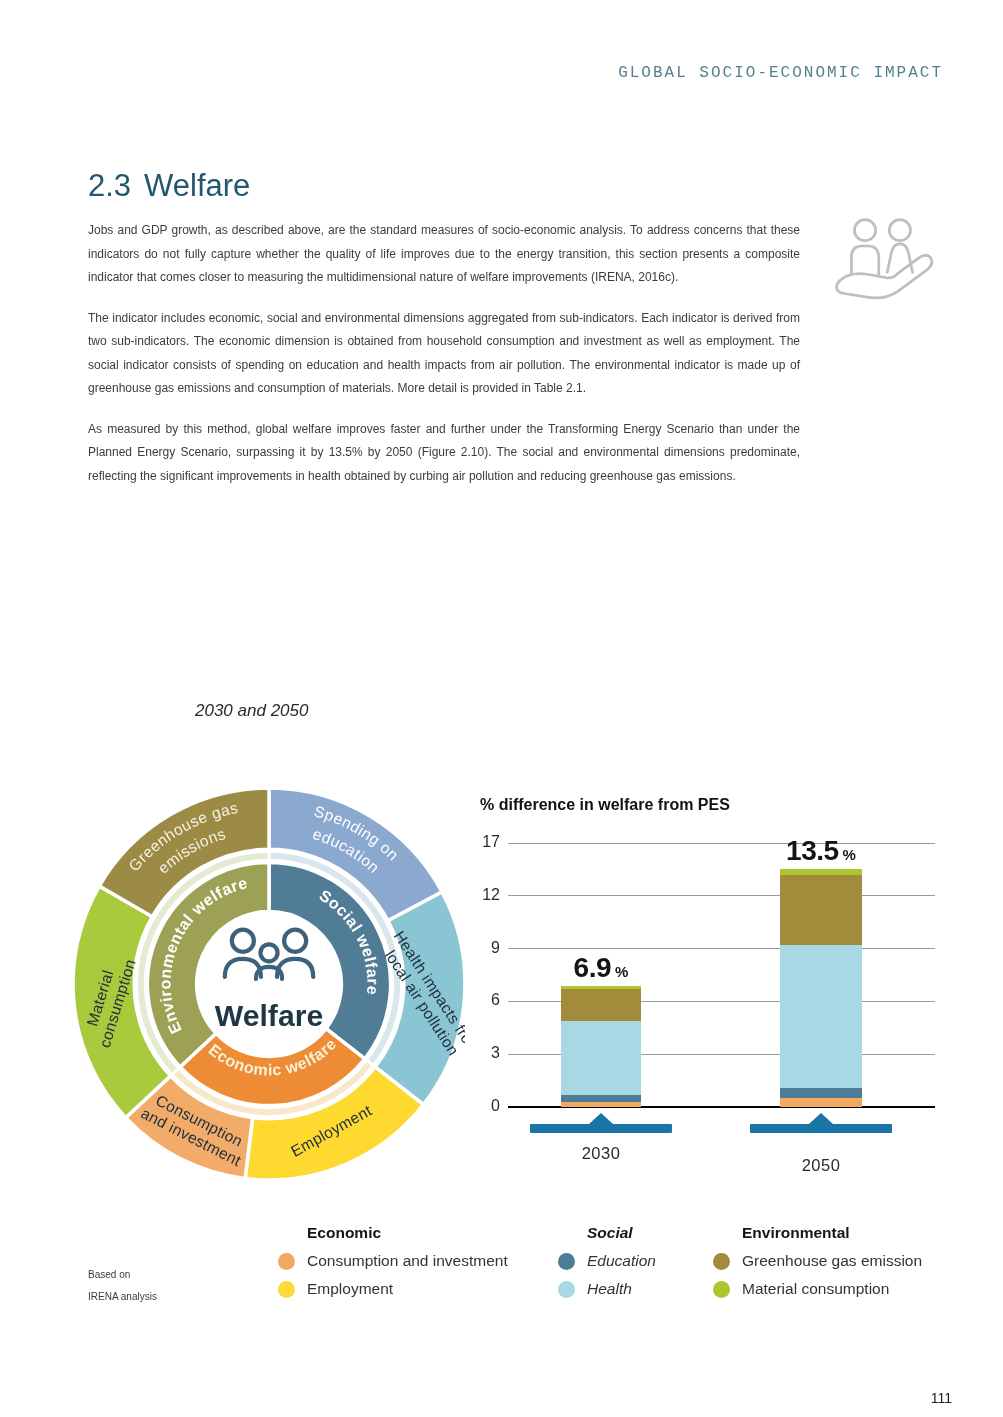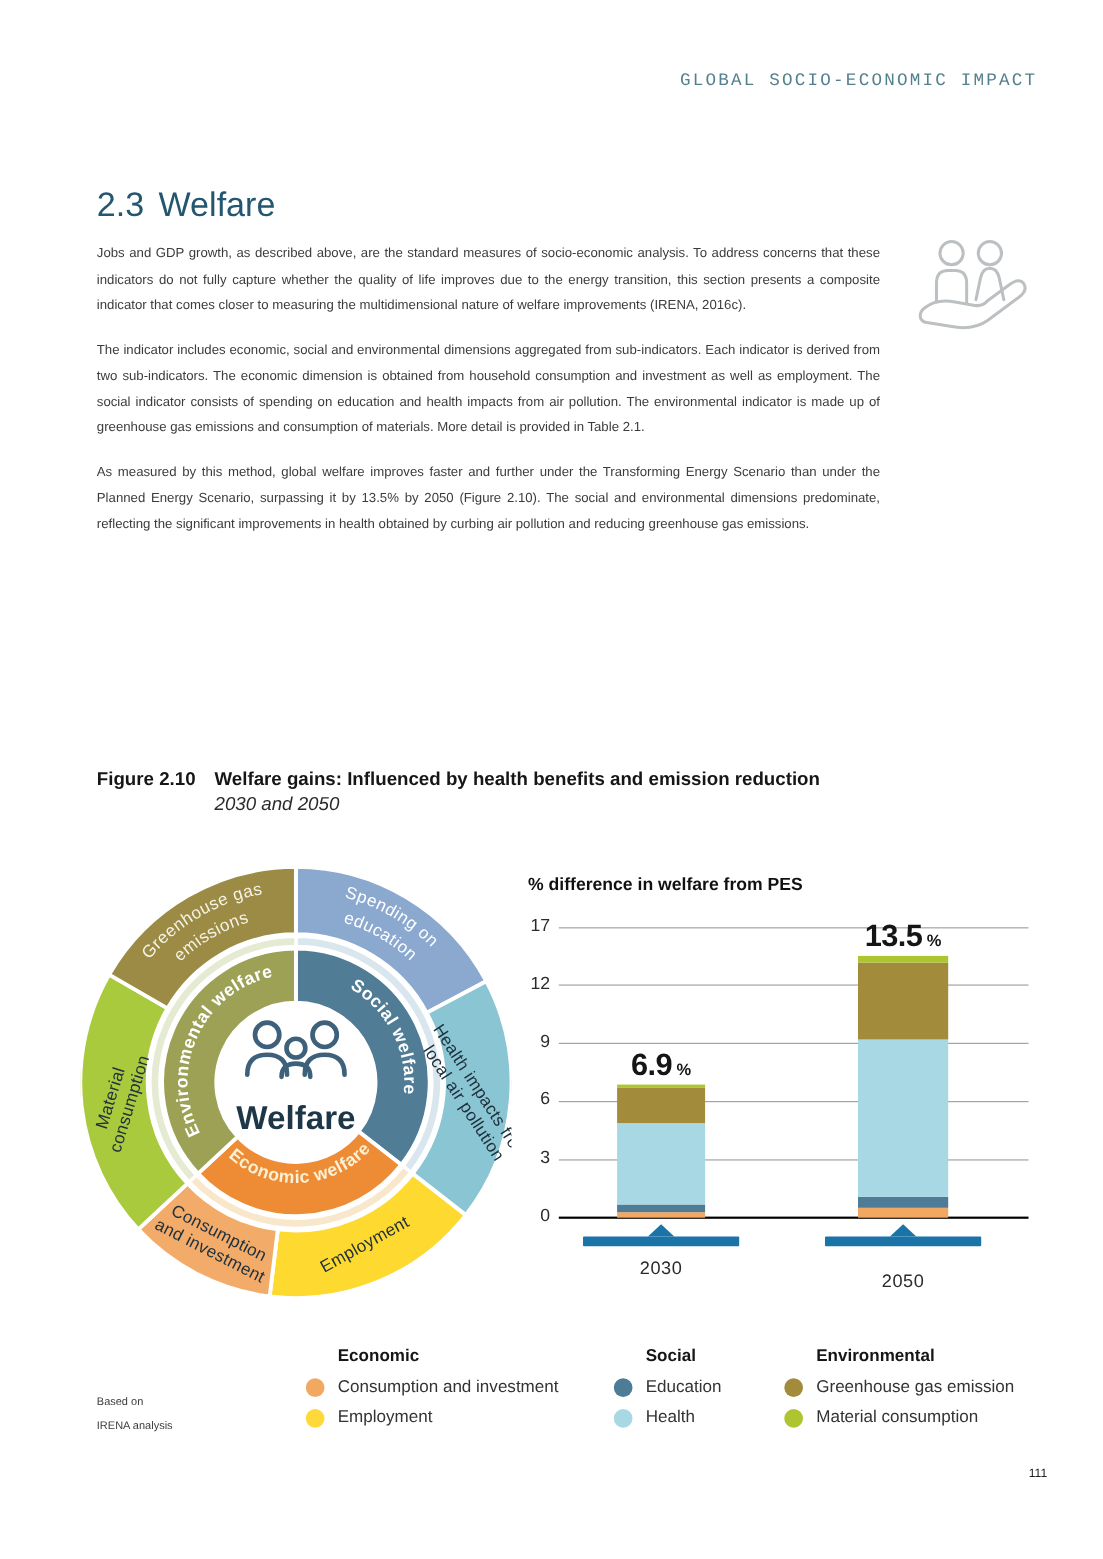--- a/index.html
+++ b/index.html
@@ -34,21 +34,21 @@
   #barchart .val-label .unit{font-size:15px;font-weight:600;margin-left:4px;letter-spacing:0;}
   #barchart .axis-marker{position:absolute;height:9px;border-radius:1px;}
   #barchart .axis-tri{position:absolute;width:0;height:0;border-left:12px solid transparent;border-right:12px solid transparent;}
   #barchart .year-label{position:absolute;width:100px;text-align:center;font-size:16.5px;color:#2b2b2b;letter-spacing:0.5px;}
   #legend{position:absolute;left:278px;top:1224px;display:flex;}
   #legend .lg-col .lg-head{margin-left:29px;font-weight:bold;font-size:15.5px;color:#161616;}
   #legend .lg-item{display:flex;align-items:center;gap:12px;margin-top:10px;}
   #legend .lg-dot{width:17px;height:17px;border-radius:50%;flex:0 0 17px;}
   #legend .lg-label{font-size:15.5px;color:#333;}
   .source-note{position:absolute;left:88px;top:1264px;font-size:10px;line-height:22px;color:#3c3c3c;}
-  .page-number{position:absolute;top:1334px;right:51px;font-size:11px;color:#222;}
+  .page-number{position:absolute;top:1390px;right:51px;font-size:14px;color:#222;}
 </style>
 </head>
 <body>
 
 <div class="page-header">GLOBAL SOCIO-ECONOMIC IMPACT</div>
 
 <div class="section-heading">
   <span>2.3</span>
   <span>Welfare</span>
 </div>
@@ -63,24 +63,20 @@
   <g fill="none" stroke="#bcc0c2" stroke-width="2.6" stroke-linecap="round" stroke-linejoin="round">
     <circle cx="37" cy="16" r="10"></circle>
     <path d="M24,58 L24,42 Q24,31 34,31 L40,31 Q50,31 50,42 L50,58"></path>
     <circle cx="70" cy="16" r="10"></circle>
     <path d="M58,56 L62,37 Q64,29 70,29 Q76,29 78,37 L82,56"></path>
     <path d="M14,63 Q10,66 10,70 Q10,75 17,76 L36,79 Q55,83 68,74 L95,54 Q103,48 99,42 Q95,37 87,43 L68,57 Q64,62 57,61 L40,58 Q24,55 14,63 Z"></path>
   </g>
 </svg>
 
 <div class="fig-caption">
-  <div class="row1">
-    <span class="fig-label">Figure 2.10</span>
-    <span class="fig-title">Welfare gains: Influenced by health benefits and emission reduction</span>
-  </div>
   <div class="fig-sub">2030 and 2050</div>
 </div>
 
 <svg id="donut-svg" width="392" height="392" viewBox="0 0 390 390">
     <path d="M195.00,0.00 A195,195 0 0 1 367.17,103.45 L313.31,132.09 A134,134 0 0 0 195.00,61.00 Z" fill="#8ba9cf" stroke="#fff" stroke-width="3.5"></path>
     <path d="M367.17,103.45 A195,195 0 0 1 348.66,315.05 L300.59,277.50 A134,134 0 0 0 313.31,132.09 Z" fill="#8ac5d3" stroke="#fff" stroke-width="3.5"></path>
     <path d="M348.66,315.05 A195,195 0 0 1 171.24,388.55 L178.67,328.00 A134,134 0 0 0 300.59,277.50 Z" fill="#fed92f" stroke="#fff" stroke-width="3.5"></path>
     <path d="M171.24,388.55 A195,195 0 0 1 52.39,327.99 L97.00,286.39 A134,134 0 0 0 178.67,328.00 Z" fill="#f3ab69" stroke="#fff" stroke-width="3.5"></path>
     <path d="M52.39,327.99 A195,195 0 0 1 26.13,97.50 L78.95,128.00 A134,134 0 0 0 97.00,286.39 Z" fill="#a9ca3d" stroke="#fff" stroke-width="3.5"></path>
     <path d="M26.13,97.50 A195,195 0 0 1 195.00,0.00 L195.00,61.00 A134,134 0 0 0 78.95,128.00 Z" fill="#9c8b45" stroke="#fff" stroke-width="3.5"></path>
@@ -159,21 +155,21 @@
       <div class="lg-head">Economic</div>
       <div class="lg-item">
         <span class="lg-dot" style="background: rgb(242, 168, 97);"></span>
         <span class="lg-label">Consumption and investment</span>
       </div>
       <div class="lg-item">
         <span class="lg-dot" style="background: rgb(255, 216, 58);"></span>
         <span class="lg-label">Employment</span>
       </div>
     </div>
-    <div class="lg-col" style="width: 155px;">
+    <div class="lg-col" style="width: 155px; font-style: italic;">
       <div class="lg-head">Social</div>
       <div class="lg-item">
         <span class="lg-dot" style="background: rgb(78, 123, 150);"></span>
         <span class="lg-label">Education</span>
       </div>
       <div class="lg-item">
         <span class="lg-dot" style="background: rgb(168, 216, 227);"></span>
         <span class="lg-label">Health</span>
       </div>
     </div>

